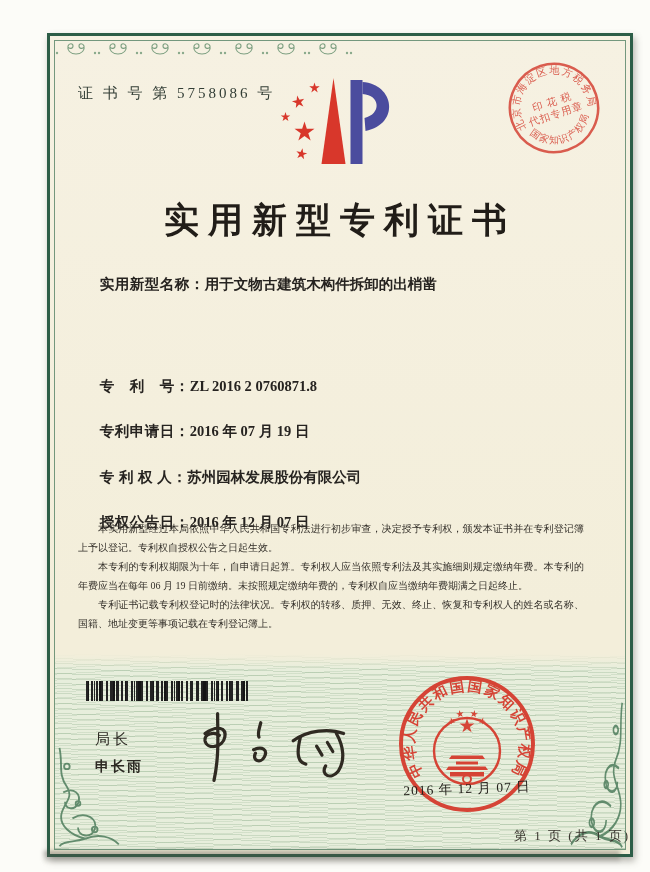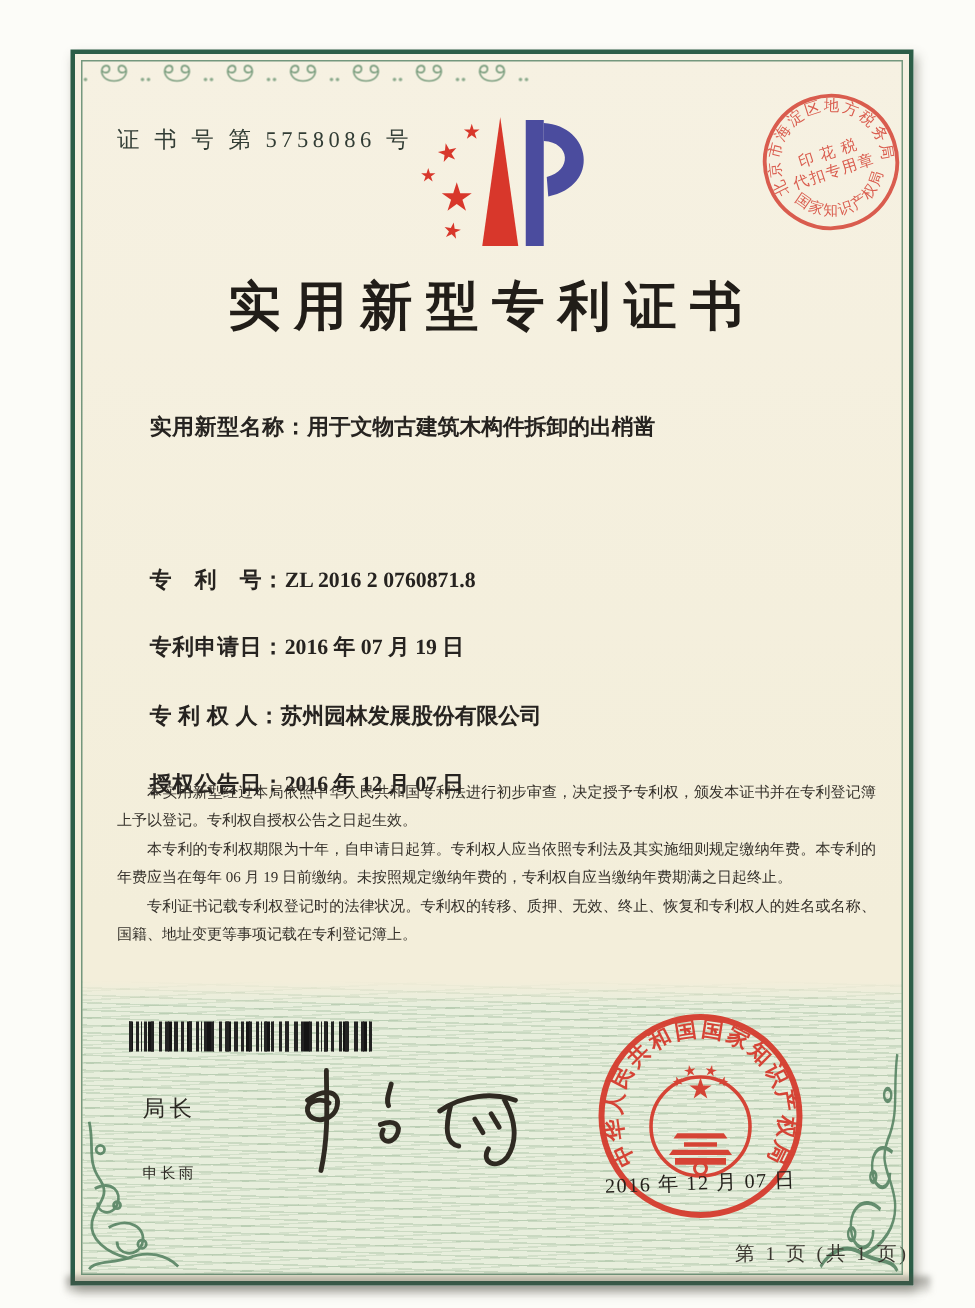--- a/index.html
+++ b/index.html
@@ -2,46 +2,46 @@
 <html><head>
 <meta charset="utf-8">
 <style>
   html,body{margin:0;padding:0;}
   .stage{position:relative;width:650px;height:872px;background:#fcfcf8;overflow:hidden;
          font-family:"Liberation Serif","DejaVu Serif",serif;}
   .stage::after{content:"";position:absolute;left:44px;right:30px;top:851px;height:11px;
          background:linear-gradient(180deg,rgba(75,74,66,.5),rgba(130,128,118,.12));filter:blur(2px);}
   .certificate{position:absolute;left:47px;top:33px;width:556px;height:818px;
          background:linear-gradient(180deg,#f6f1e2 0%,#f3eeda 70%);
-         border:3px solid #2c5d47;box-shadow:2px 4px 7px rgba(96,94,82,.45);}
+         border:3px solid #2c5d47;box-shadow:2px 4px 7px rgba(96,94,82,.45);padding-left:24px;}
   .inner-frame{position:absolute;inset:4px;border:1px solid rgba(72,122,92,.75);pointer-events:none;z-index:5;}
   .band{position:absolute;left:5px;right:5px;top:618px;bottom:5px;background-color:#e7eedc;
          background-image:
            repeating-linear-gradient(2deg,rgba(118,158,118,.26) 0 1px,transparent 1px 5px),
            repeating-linear-gradient(-3deg,rgba(118,158,118,.18) 0 1px,transparent 1px 6px);z-index:0;}
   .band::before{content:"";position:absolute;left:0;right:0;top:0;height:16px;
          background:linear-gradient(180deg,#f3eeda,rgba(243,238,218,0));}
   .top-orn{position:absolute;left:5px;right:5px;top:5px;height:16px;z-index:1;}
   .cert-number{position:absolute;left:28px;top:48px;font-size:15px;letter-spacing:3px;color:#323d35;z-index:2;}
   .logo{position:absolute;left:222px;top:38px;width:136px;height:100px;z-index:2;}
   .tax-stamp{position:absolute;left:455px;top:23px;width:98px;height:98px;transform:rotate(-18deg);opacity:.88;z-index:3;}
-  .title{position:absolute;left:0;right:0;top:145px;margin:0;text-align:center;font-size:35px;font-weight:bold;
+  .title{position:absolute;left:0;right:0;top:145px;margin:16px;text-align:center;font-size:35px;font-weight:bold;
          letter-spacing:9px;color:#211d18;z-index:2;}
   .field{position:absolute;left:28px;right:24px;font-size:14.5px;color:#262320;white-space:pre-wrap;z-index:2;font-weight:bold;}
   .field .flabel{letter-spacing:.5px;}
   .body-text{position:absolute;left:28px;width:506px;top:483px;font-size:10px;line-height:19px;
          color:#34302a;text-align:justify;z-index:2;}
   .body-text p{margin:0;text-indent:2em;}
   .barcode{position:absolute;left:36px;top:645px;width:163px;height:20px;z-index:2;
          background:
            repeating-linear-gradient(90deg,#232323 0 2px,transparent 2px 5px),
            repeating-linear-gradient(90deg,#232323 0 1px,transparent 1px 8px),
            repeating-linear-gradient(90deg,#151515 0 3px,transparent 3px 13px);}
   .signer-title{position:absolute;left:45px;top:694px;font-size:15px;letter-spacing:3px;color:#2c2923;z-index:2;}
-  .signer-name{position:absolute;left:45px;top:739px;font-size:10px;letter-spacing:2px;color:#2c2923;z-index:2;}
+  .signer-name{position:absolute;left:45px;top:722px;font-size:14px;letter-spacing:2px;color:#2c2923;z-index:2;font-weight:bold;}
   .signature{position:absolute;left:128px;top:668px;width:180px;height:86px;z-index:2;}
   .official-seal{position:absolute;left:342px;top:633px;width:150px;height:150px;z-index:3;opacity:.93;}
   .seal-date{position:absolute;left:332px;top:744px;width:170px;text-align:center;font-size:13.5px;
          letter-spacing:1px;color:#24211c;transform:rotate(-2deg);z-index:4;}
   .footer-page{position:absolute;left:0;right:0;top:791px;text-align:right;font-size:13px;
          letter-spacing:2px;color:#3a362f;z-index:2;}
   .flourish{position:absolute;z-index:1;}
   .fl-left{left:3px;top:710px;width:76px;height:102px;}
   .fl-right{right:3px;top:664px;width:64px;height:150px;transform:scaleX(-1);}
   svg text{font-family:"Liberation Serif","DejaVu Serif",serif;}

